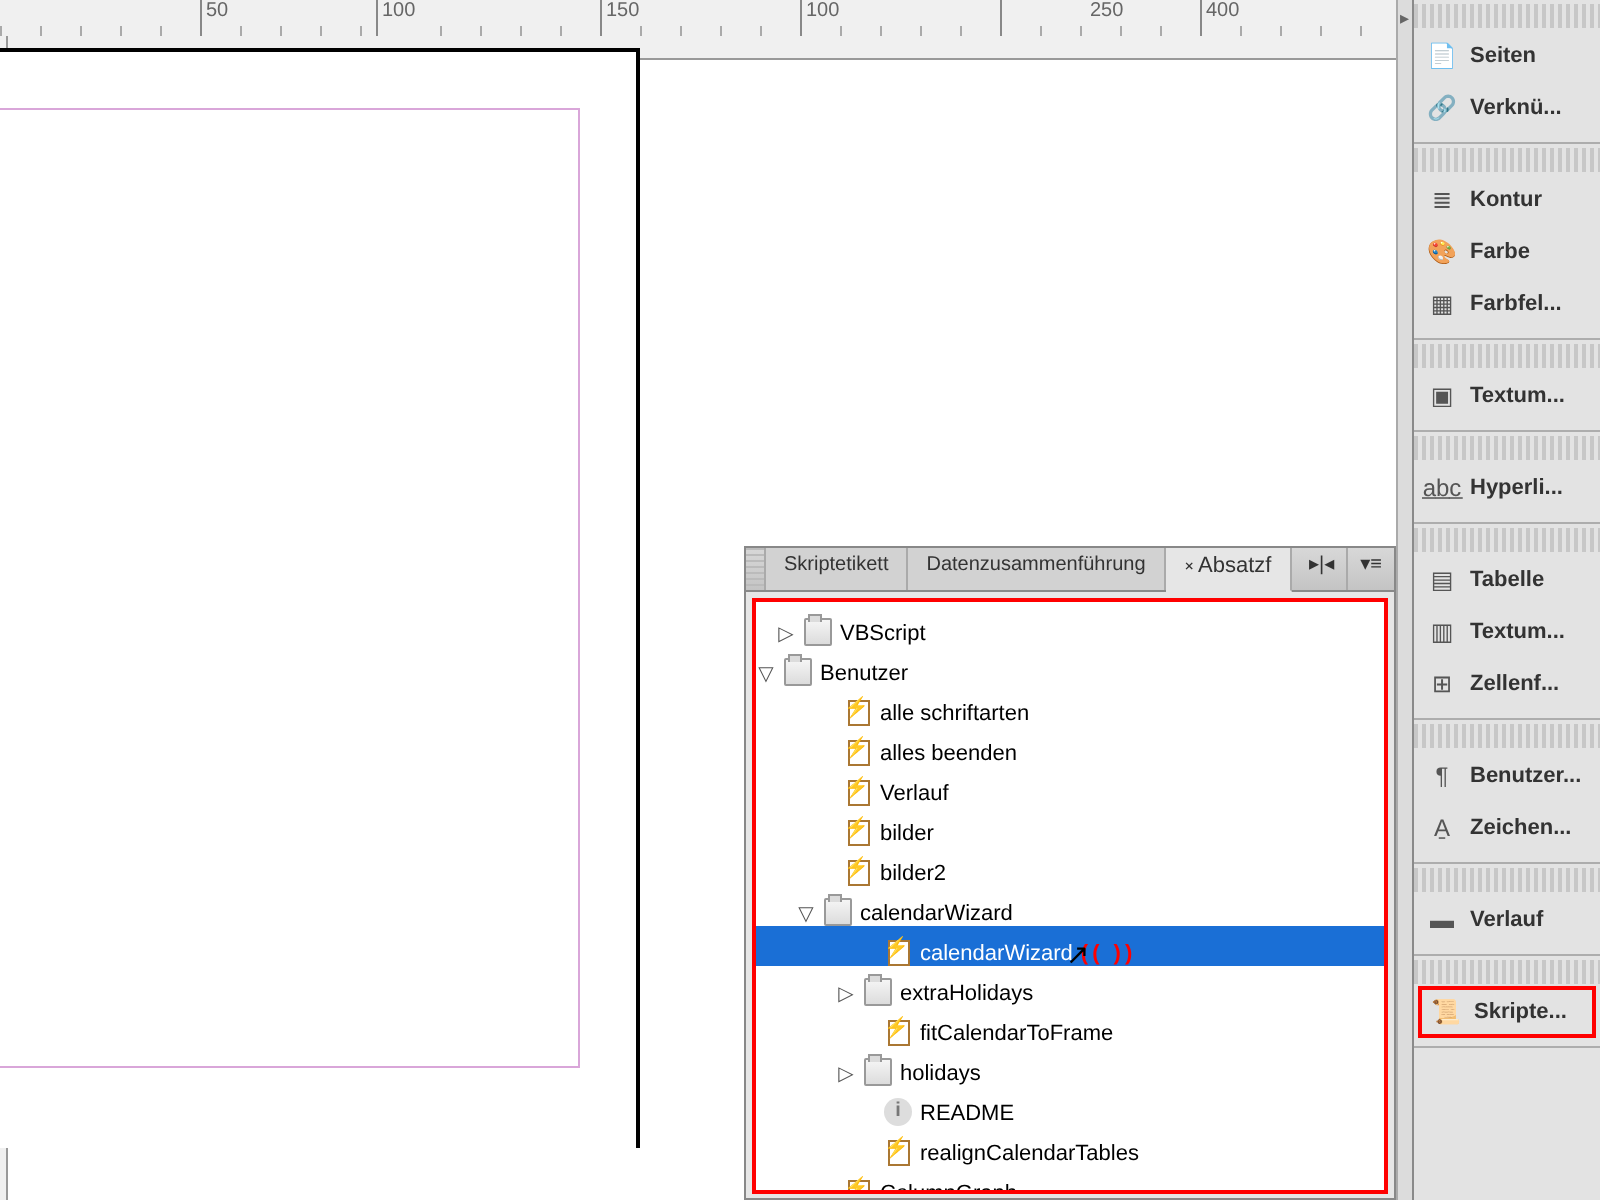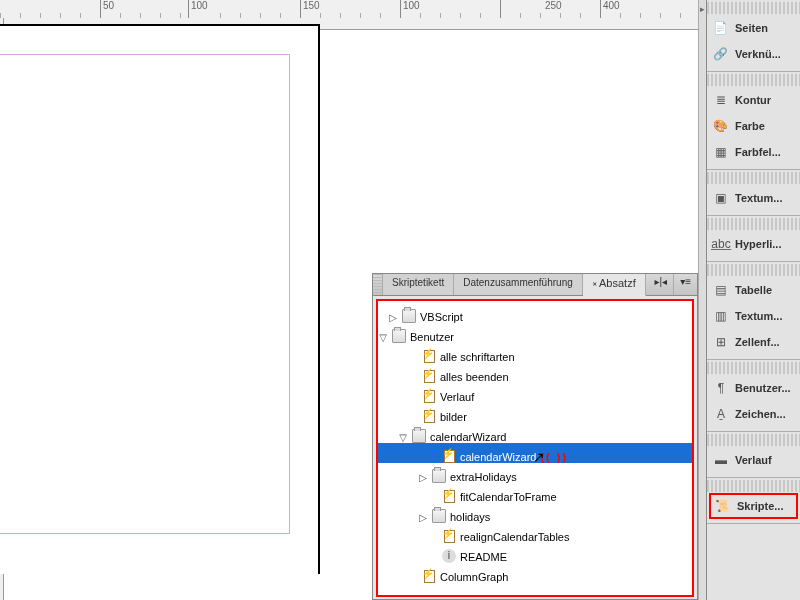--- a/index.html
+++ b/index.html
@@ -147,20 +147,27 @@
           <span>Verlauf</span>
         </div>
         <div class="tree-row">
           <span class="ind" style="width: 30px;"></span>
           <span class="tw none"></span>
           <span class="ind" style="width: 4px;"></span>
           <span class="ico ico-script"></span>
           <span>bilder</span>
         </div>
         <div class="tree-row">
+          <span class="ind" style="width: 30px;"></span>
+          <span class="tw none"></span>
+          <span class="ind" style="width: 4px;"></span>
+          <span class="ico ico-script"></span>
+          <span>bilder2</span>
+        </div>
+        <div class="tree-row">
           <span class="ind" style="width: 20px;"></span>
           <span class="tw open"></span>
           <span class="ind" style="width: 4px;"></span>
           <span class="ico ico-folder"></span>
           <span>calendarWizard</span>
         </div>
         <div class="tree-row selected" style="position: relative;">
           <span class="ind" style="width: 50px;"></span>
           <span class="tw none"></span>
           <span class="ind" style="width: 4px;"></span>
@@ -187,29 +194,29 @@
           <span class="ind" style="width: 40px;"></span>
           <span class="tw closed"></span>
           <span class="ind" style="width: 4px;"></span>
           <span class="ico ico-folder"></span>
           <span>holidays</span>
         </div>
         <div class="tree-row">
           <span class="ind" style="width: 50px;"></span>
           <span class="tw none"></span>
           <span class="ind" style="width: 4px;"></span>
-          <span class="ico ico-script"></span>
-          <span>realignCalendarTables</span>
-        </div>
-        <div class="tree-row">
-          <span class="ind" style="width: 50px;"></span>
-          <span class="tw none"></span>
-          <span class="ind" style="width: 4px;"></span>
           <span class="ico ico-info"></span>
           <span>README</span>
+        </div>
+        <div class="tree-row">
+          <span class="ind" style="width: 50px;"></span>
+          <span class="tw none"></span>
+          <span class="ind" style="width: 4px;"></span>
+          <span class="ico ico-script"></span>
+          <span>realignCalendarTables</span>
         </div>
         <div class="tree-row">
           <span class="ind" style="width: 30px;"></span>
           <span class="tw none"></span>
           <span class="ind" style="width: 4px;"></span>
           <span class="ico ico-script"></span>
           <span>ColumnGraph</span>
         </div>
       </div>
   </div>

